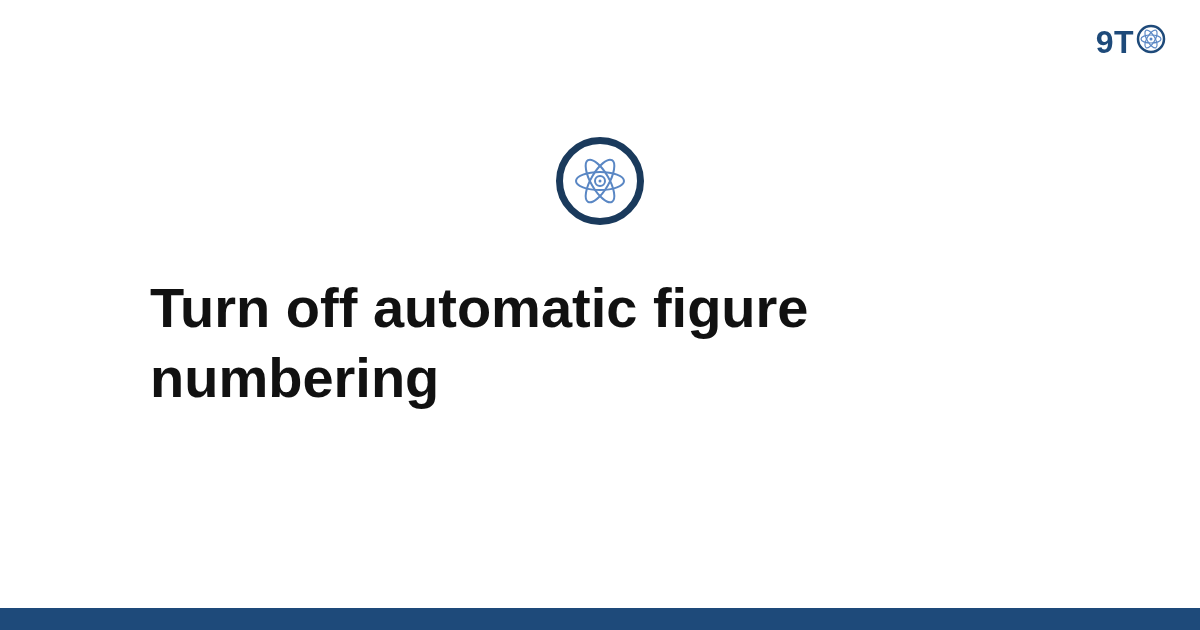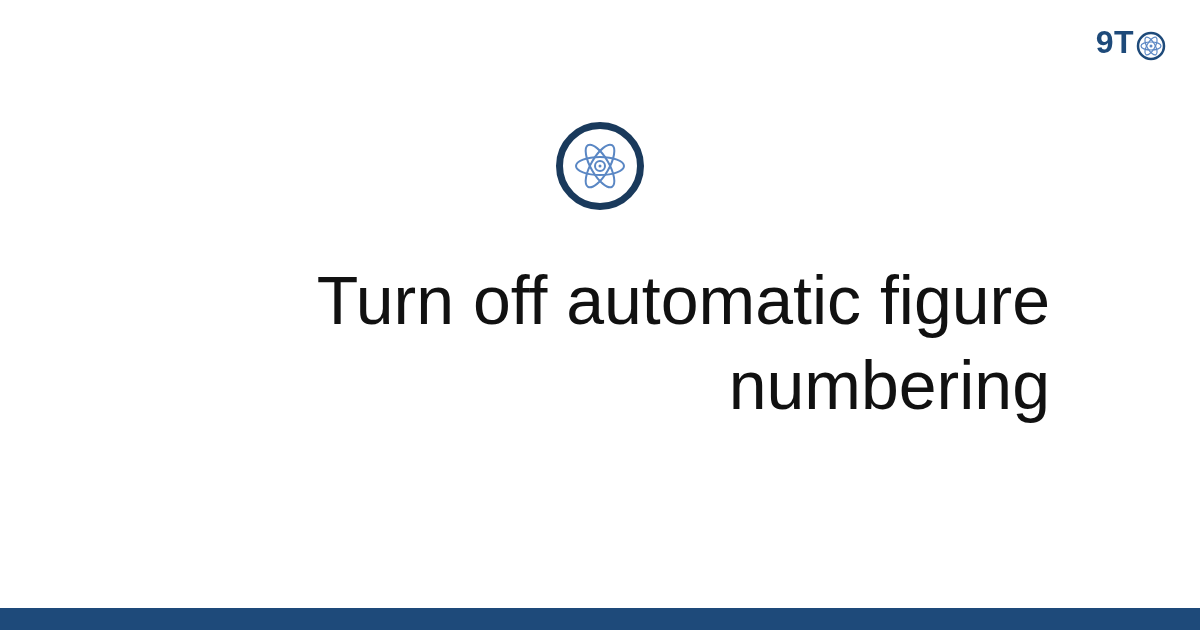--- a/index.html
+++ b/index.html
@@ -9,21 +9,21 @@
       background: #ffffff;
       font-family: Arial, Helvetica, sans-serif;
       position: relative;
       overflow: hidden;
     }
     .header-logo {
       position: absolute;
       top: 24px;
       right: 32px;
       display: flex;
-      align-items: flex-end;
+      align-items: flex-start;
       font-size: 32px;
       font-weight: 600;
       color: #1e4a7a;
       letter-spacing: 0.5px;
     }
     .header-logo .logo-icon {
       display: inline-flex;
       align-items: center;
       justify-content: center;
       margin: 0 2px;
@@ -42,24 +42,24 @@
       height: 88px;
       border-radius: 50%;
       border: 7px solid #1a3a5c;
       display: flex;
       align-items: center;
       justify-content: center;
       margin-bottom: 48px;
       margin-top: -40px;
     }
     .title {
-      font-size: 68px;
-      font-weight: 400;
+      font-size: 56px;
+      font-weight: 700;
       color: #111111;
-      text-align: right;
+      text-align: left;
       line-height: 1.25;
       max-width: 900px;
     }
     .footer-bar {
       position: absolute;
       bottom: 0;
       left: 0;
       right: 0;
       height: 22px;
       background: #1e4a7a;

